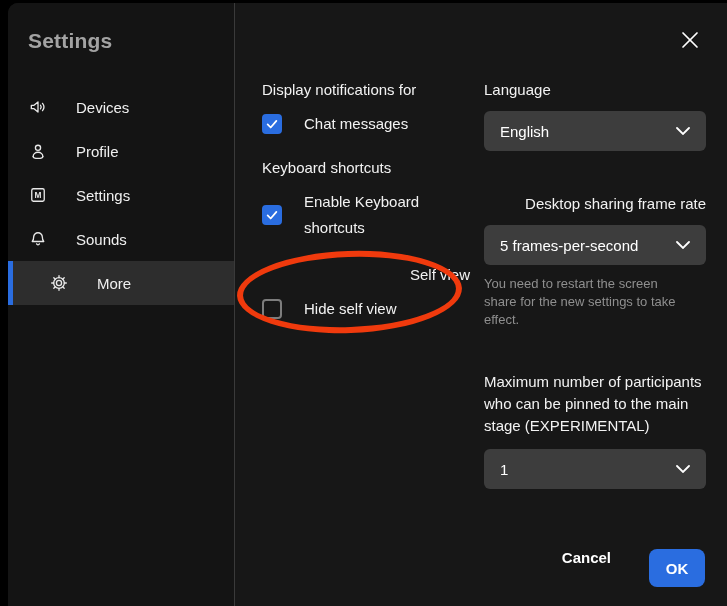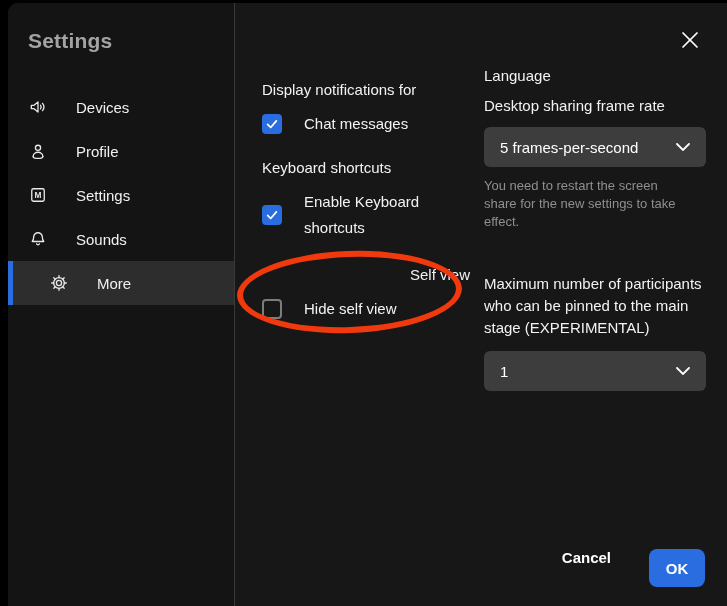--- a/index.html
+++ b/index.html
@@ -58,36 +58,36 @@
   .checkbox .check { display: none; }
   .checkbox.checked { background: #2a6de0; border-color: #2a6de0; }
   .checkbox.checked .check { display: block; }
   .check-label {
     margin-left: 22px; color: #f2f2f2; font-size: 15px; line-height: 26px;
     cursor: pointer; max-width: 150px;
   }
   .mt-kbd { margin-top: 21px; }
   .mt-self { margin-top: 24px; text-align: right; }
   
-  .col-right { position: absolute; left: 476px; top: 63px; width: 222px; }
+  .col-right { position: absolute; left: 476px; top: 77px; width: 222px; }
   .select-box {
     margin-top: 12px;
     height: 40px; width: 100%;
     background: #3d3d3d; border: none; border-radius: 6px;
     display: flex; align-items: center; justify-content: space-between;
     padding: 0 16px;
     color: #fff; font-size: 15px;
     cursor: pointer;
   }
   .select-box .value { white-space: nowrap; }
   .hint {
     margin-top: 10px;
     color: #8f8f8f; font-size: 13px; line-height: 18px; width: 208px;
   }
-  .mt-fr { margin-top: 11px; }
+  .mt-fr { margin-top: 43px; text-align: right; }
   .heading-max { margin-top: 42px; line-height: 22px; }
   
   .footer {
     position: absolute; right: 22px; bottom: 19px;
     display: flex; align-items: flex-start; gap: 38px;
   }
   .cancel-btn {
     background: none; border: none; cursor: pointer;
     color: #fff; font-size: 15px; font-weight: 600;
     font-family: inherit;
@@ -215,20 +215,26 @@
         
       </span>
       <span class="check-label">Hide self view</span>
     </div>
 
   </div>
 
   <div class="col-right">
 
     <div class="section-heading">Language</div>
+    <div class="select-box">
+      <span class="value">English</span>
+      <svg viewBox="0 0 14 8" width="14" height="8" fill="none" stroke="#fff" stroke-width="1.8" stroke-linecap="round">
+          <polyline points="1,1 7,7 13,1"></polyline>
+        </svg>
+    </div>
 
     <div class="section-heading mt-fr">Desktop sharing frame rate</div>
     <div class="select-box">
       <span class="value">5 frames-per-second</span>
       <svg viewBox="0 0 14 8" width="14" height="8" fill="none" stroke="#fff" stroke-width="1.8" stroke-linecap="round">
           <polyline points="1,1 7,7 13,1"></polyline>
         </svg>
     </div>
     <div class="hint">You need to restart the screen share for the new settings to take effect.</div>
 

